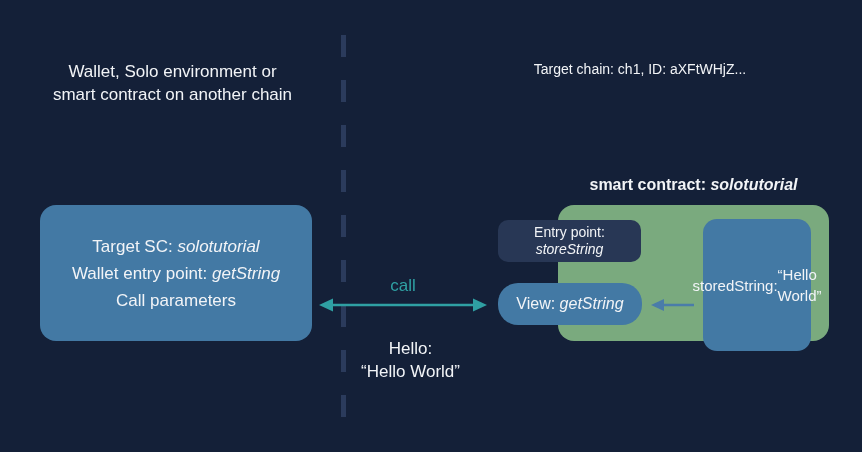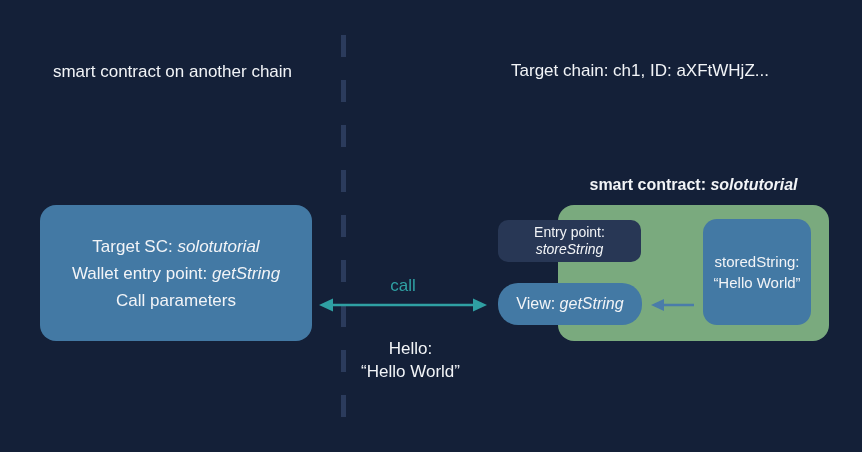--- a/index.html
+++ b/index.html
@@ -33,51 +33,52 @@
   
   .divider{
     left:341px;top:35px;width:5px;height:400px;
     background:repeating-linear-gradient(180deg,var(--dash) 0 22px,transparent 22px 45px);
   }
   .call-label{left:318px;top:276px;width:170px;font-size:17px;color:var(--teal);}
   .call-arrow-wrap{left:318px;top:296px;width:170px;height:18px;}
   .return-text{left:318px;top:337px;width:185px;font-size:17px;line-height:23px;}
 
   
-  .right-caption{left:455px;top:61px;width:370px;font-size:17px;}
+  .right-caption{left:455px;top:61px;width:370px;font-size:14px;}
   .contract-label{left:558px;top:176px;width:271px;font-size:16px;font-weight:700;}
   .green-box{
     left:558px;top:205px;width:271px;height:136px;border-radius:16px;
     background:var(--panel-green);
   }
   .entry-box{
     left:498px;top:220px;width:143px;height:42px;border-radius:10px;
     background:var(--panel-navy);
     display:flex;flex-direction:column;justify-content:center;align-items:center;
     font-size:14px;line-height:17px;
   }
   .view-box{
     left:498px;top:283px;width:144px;height:42px;border-radius:20px;
     background:var(--panel-blue);
     display:flex;justify-content:center;align-items:center;font-size:16px;
   }
   .stored-box{
-    left:703px;top:219px;width:108px;height:106px;border-radius:14px;
+    left:703px;top:219px;width:108px;height:132px;border-radius:14px;
     background:var(--panel-blue);
-    display:flex;flex-direction:column;justify-content:center;align-items:center;
+    display:flex;flex-direction:row;justify-content:center;align-items:center;
     font-size:15px;line-height:21px;
   }
   .small-arrow-wrap{left:650px;top:297px;width:46px;height:16px;}
 </style>
 </head>
 <body>
 
 <div class="stage">
 
   <div class="abs left-caption center">
+    <div>Wallet, Solo environment or</div>
     <div>smart contract on another chain</div>
   </div>
 
 
   <div class="abs left-box">
     <div><span>Target SC: </span><span class="it">solotutorial</span></div>
     <div><span>Wallet entry point: </span><span class="it">getString</span></div>
     <div>Call parameters</div>
   </div>
 

